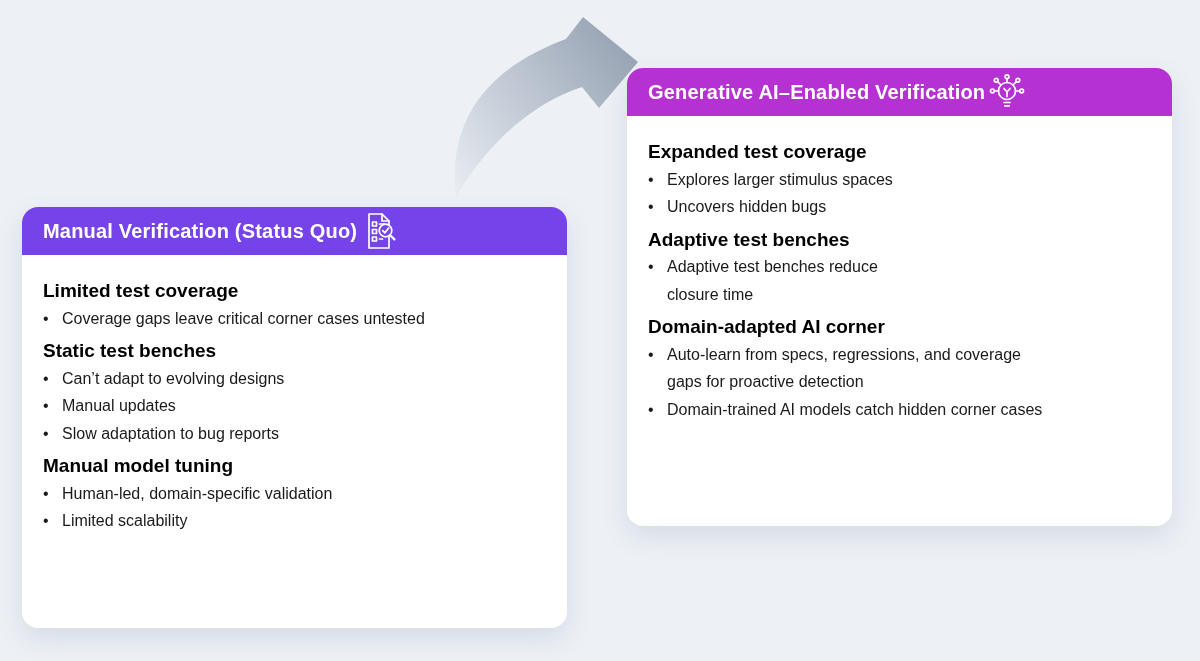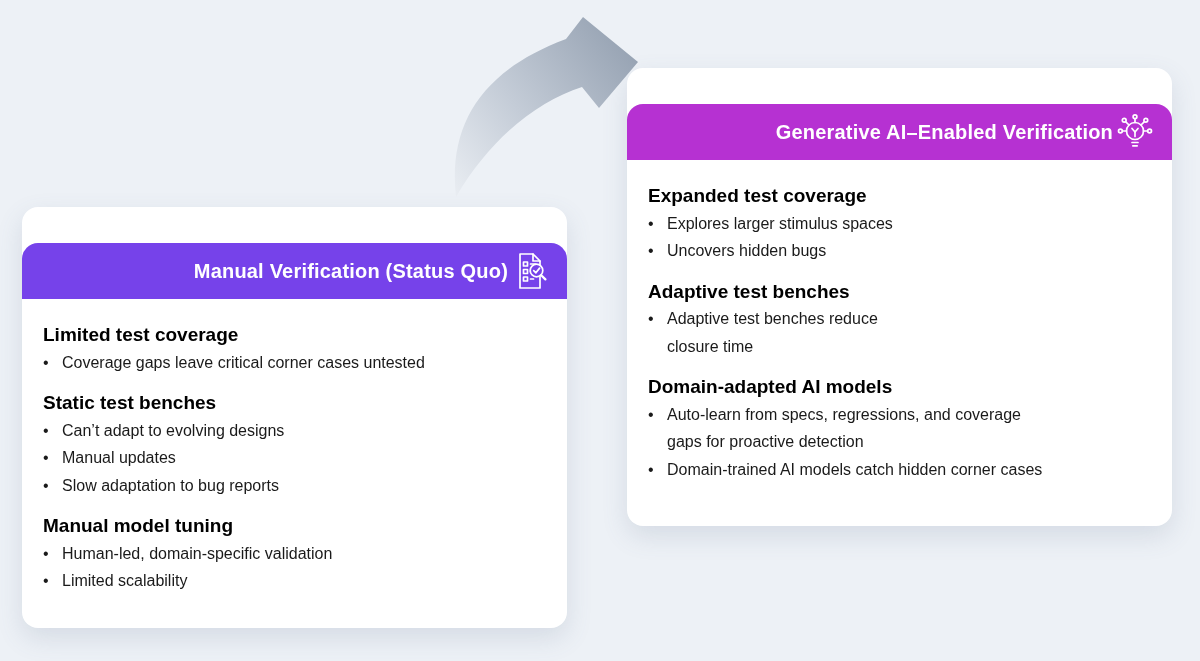--- a/index.html
+++ b/index.html
@@ -36,39 +36,38 @@
     position: absolute;
     background: #ffffff;
     border-radius: 16px;
     box-shadow: 0 10px 26px rgba(90, 105, 135, 0.16);
     box-sizing: border-box;
     z-index: 2;
   }
   .card-left  { left: 22px;  top: 207px; width: 545px; height: 421px; }
   .card-right { left: 627px; top: 68px;  width: 545px; height: 458px; }
   .card-header {
-    height: 56px;
+    height: 48px;
     border-radius: 16px 16px 0 0;
     display: flex;
     align-items: center;
-    justify-content: flex-end;
+    justify-content: flex-start;
     padding: 0 15px 0 21px;
     box-sizing: border-box;
-    margin-top: 36px;
   }
   .card-title {
     color: #ffffff;
     font-size: 20px;
     font-weight: bold;
     margin: 0;
     letter-spacing: 0.2px;
   }
   .hdr-icon svg { display: block; }
   .card-body { padding: 22px 24px 0 21px; }
-  .section + .section { margin-top: 13px; }
+  .section + .section { margin-top: 5px; }
   .section-heading {
     font-size: 19px;
     font-weight: bold;
     color: #000;
     margin: 0;
     line-height: 27.5px;
   }
   .bullet {
     display: flex;
     font-size: 16px;
@@ -201,21 +200,21 @@
 
       <div class="section">
         <h3 class="section-heading">Adaptive test benches</h3>
         <div class="bullet">
           <span class="bullet-text">Adaptive test benches reduce
 closure time</span>
         </div>
       </div>
 
       <div class="section">
-        <h3 class="section-heading">Domain-adapted AI models</h3>
+        <h3 class="section-heading">Domain-adapted AI corner</h3>
         <div class="bullet">
           <span class="bullet-text">Auto-learn from specs, regressions, and coverage
 gaps for proactive detection</span>
         </div>
         <div class="bullet">
           <span class="bullet-text">Domain-trained AI models catch hidden corner cases</span>
         </div>
       </div>
 
     </div>

